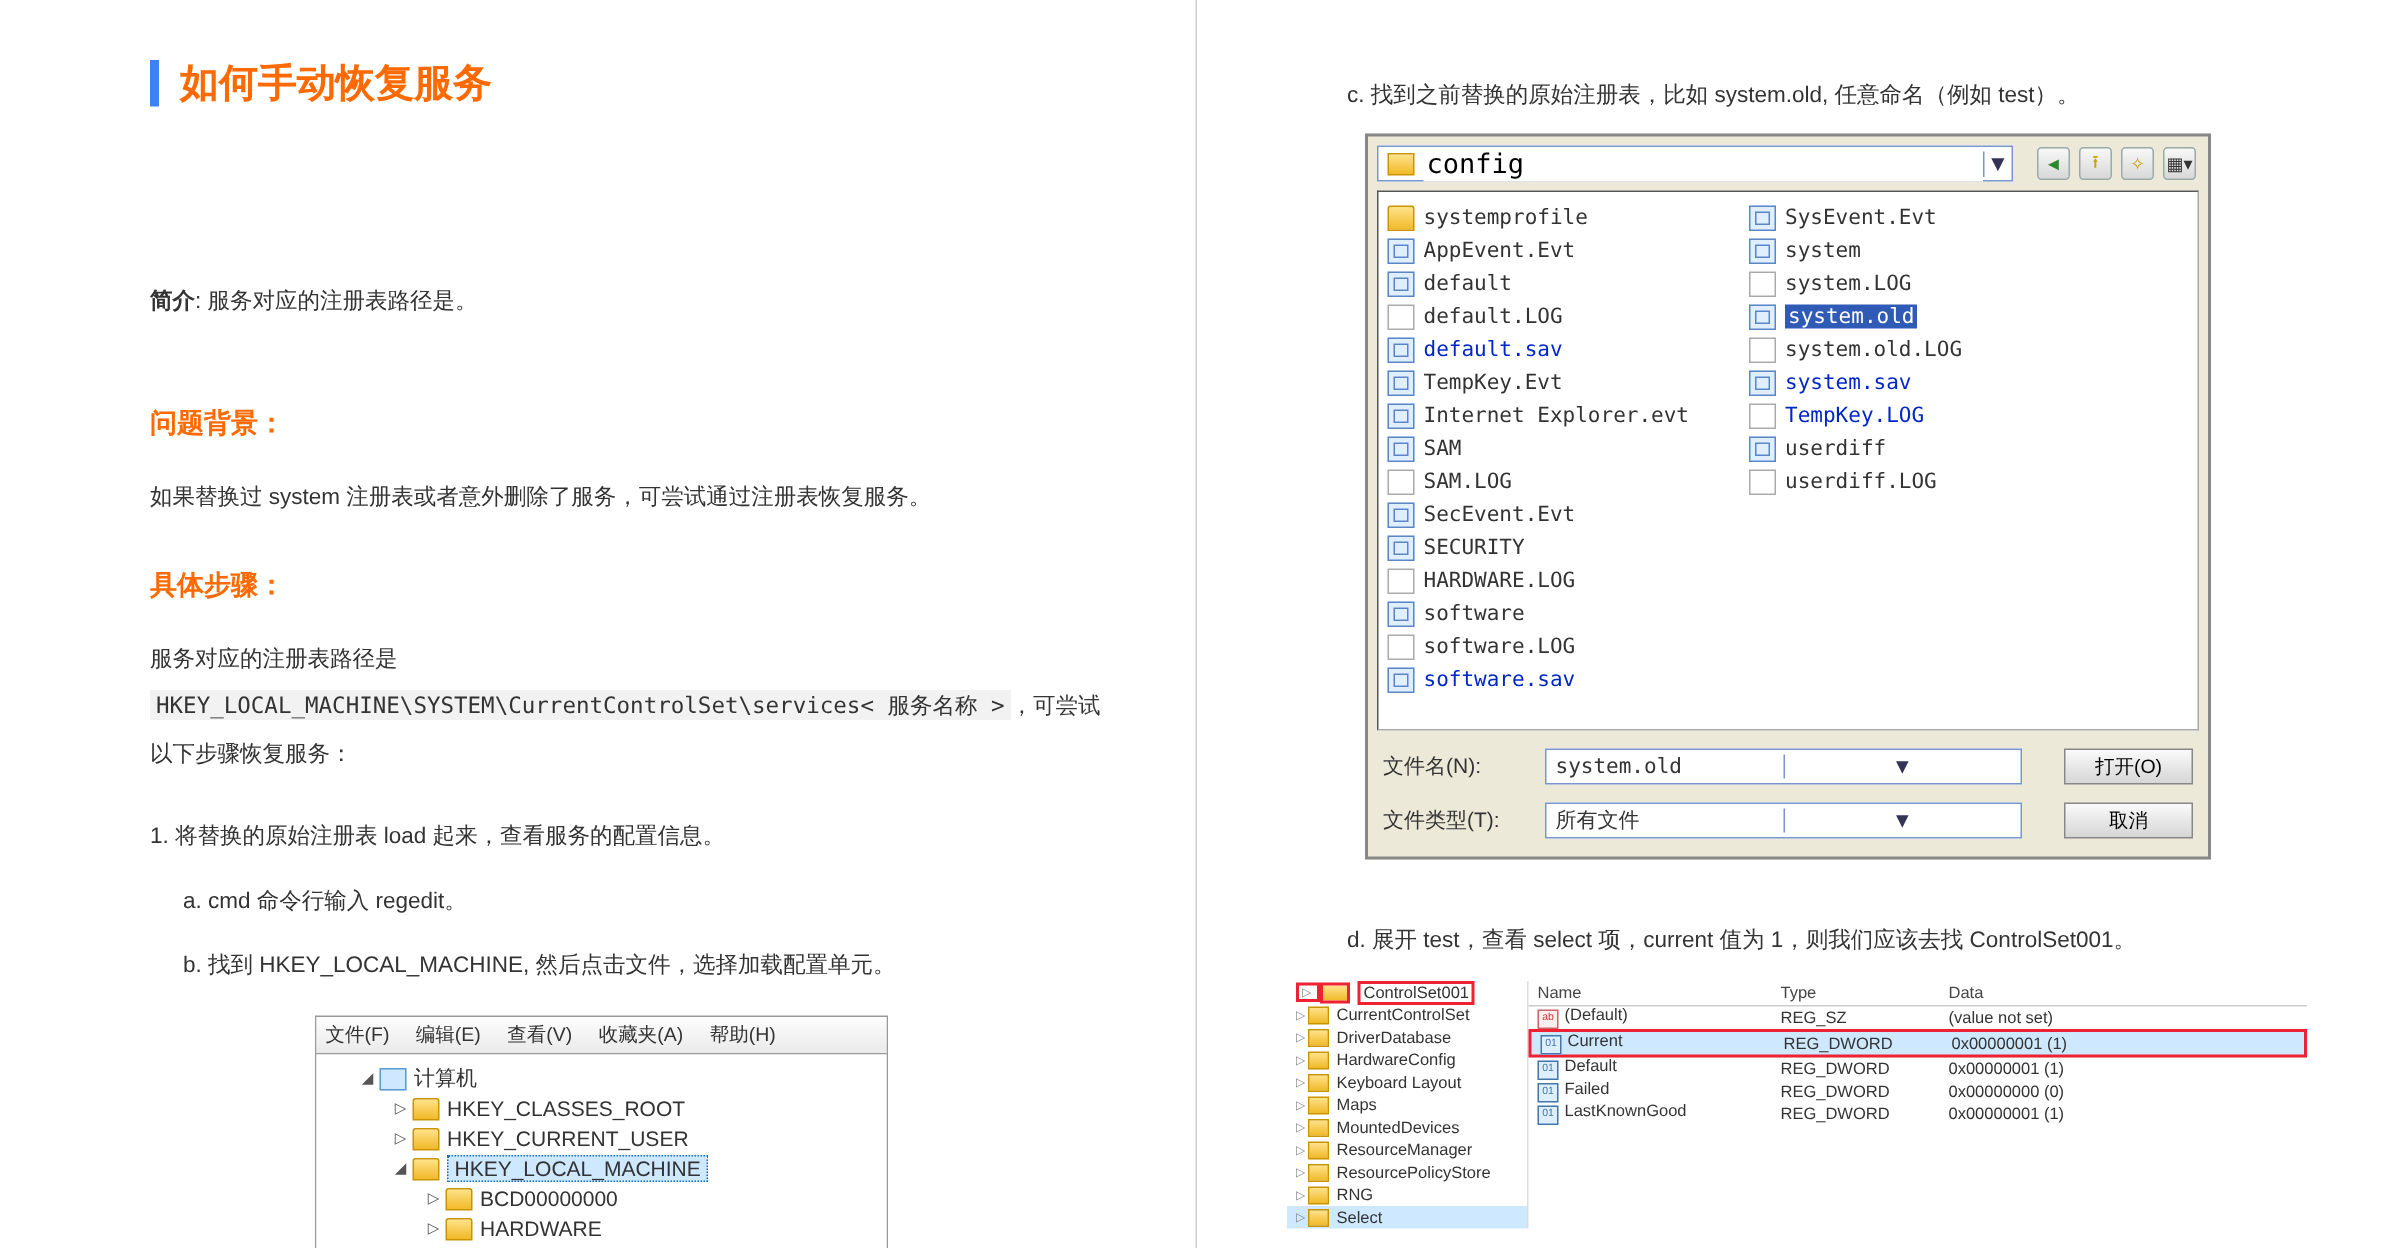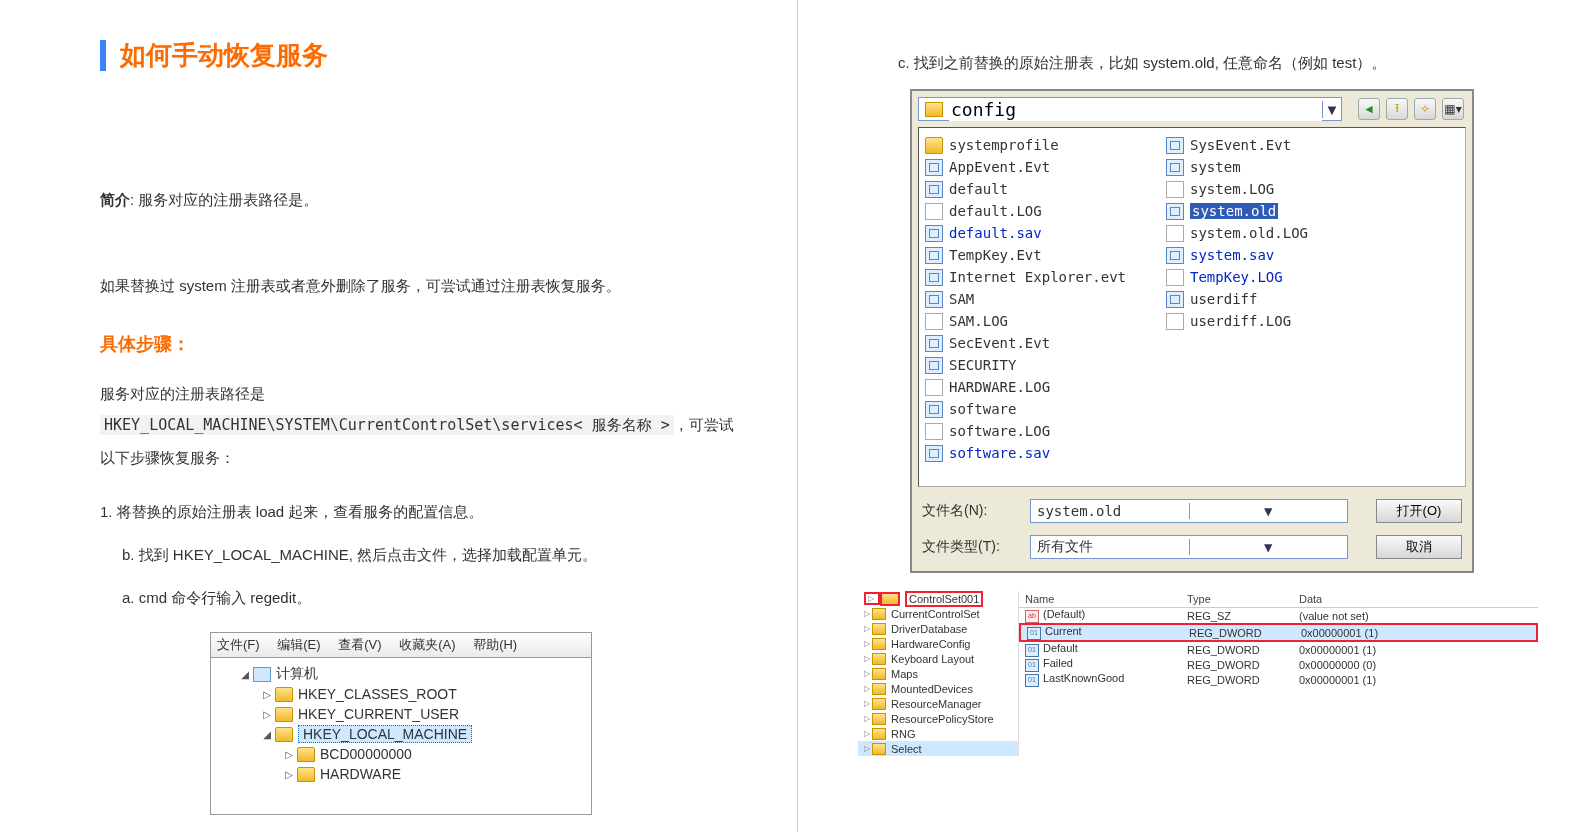--- a/index.html
+++ b/index.html
@@ -73,30 +73,31 @@
 
 <div class="page">
 
   <div class="col">
     <h1 class="title">如何手动恢复服务</h1>
 
     <p class="intro">
       <span class="intro-label">简介</span><span>: 服务对应的注册表路径是。</span>
     </p>
 
+    <h3 class="orange">问题背景：</h3>
     <p class="para">如果替换过 system 注册表或者意外删除了服务，可尝试通过注册表恢复服务。</p>
 
     <h3 class="orange">具体步骤：</h3>
     <p class="para">
       <span>服务对应的注册表路径是 </span><span class="code-bg">HKEY_LOCAL_MACHINE\SYSTEM\CurrentControlSet\services&lt; 服务名称 &gt;</span><span>，可尝试以下步骤恢复服务：</span>
     </p>
 
     <p class="step">1.  将替换的原始注册表 load 起来，查看服务的配置信息。</p>
+    <p class="sub">a. cmd 命令行输入 regedit。</p>
     <p class="sub">b. 找到 HKEY_LOCAL_MACHINE, 然后点击文件，选择加载配置单元。</p>
-    <p class="sub">a. cmd 命令行输入 regedit。</p>
 
     <div class="regfig">
       <div class="menubar">
         <span>文件(F)</span>
         <span>编辑(E)</span>
         <span>查看(V)</span>
         <span>收藏夹(A)</span>
         <span>帮助(H)</span>
       </div>
       <div class="tree">
@@ -267,20 +268,21 @@
       <div class="dlg-row" style="padding-bottom:12px">
         <label>文件类型(T):</label>
         <div class="combo">
             <span>所有文件</span>
             <span class="dd">▼</span>
           </div>
         <button class="winbtn">取消</button>
       </div>
     </div>
 
+    <p class="step-letter" style="margin-top:44px">d. 展开 test，查看 select 项，current 值为 1，则我们应该去找 ControlSet001。</p>
 
     <div class="regvals">
       <div class="rv-tree" id="rvtree">
           <div class="rv-row redbox ">
             <span style="width:8px;color:#888;font-size:8px">▷</span>
             <span class="yf"></span>
             <span>ControlSet001</span>
           </div>
           <div class="rv-row  ">
             <span style="width:8px;color:#888;font-size:8px">▷</span>

